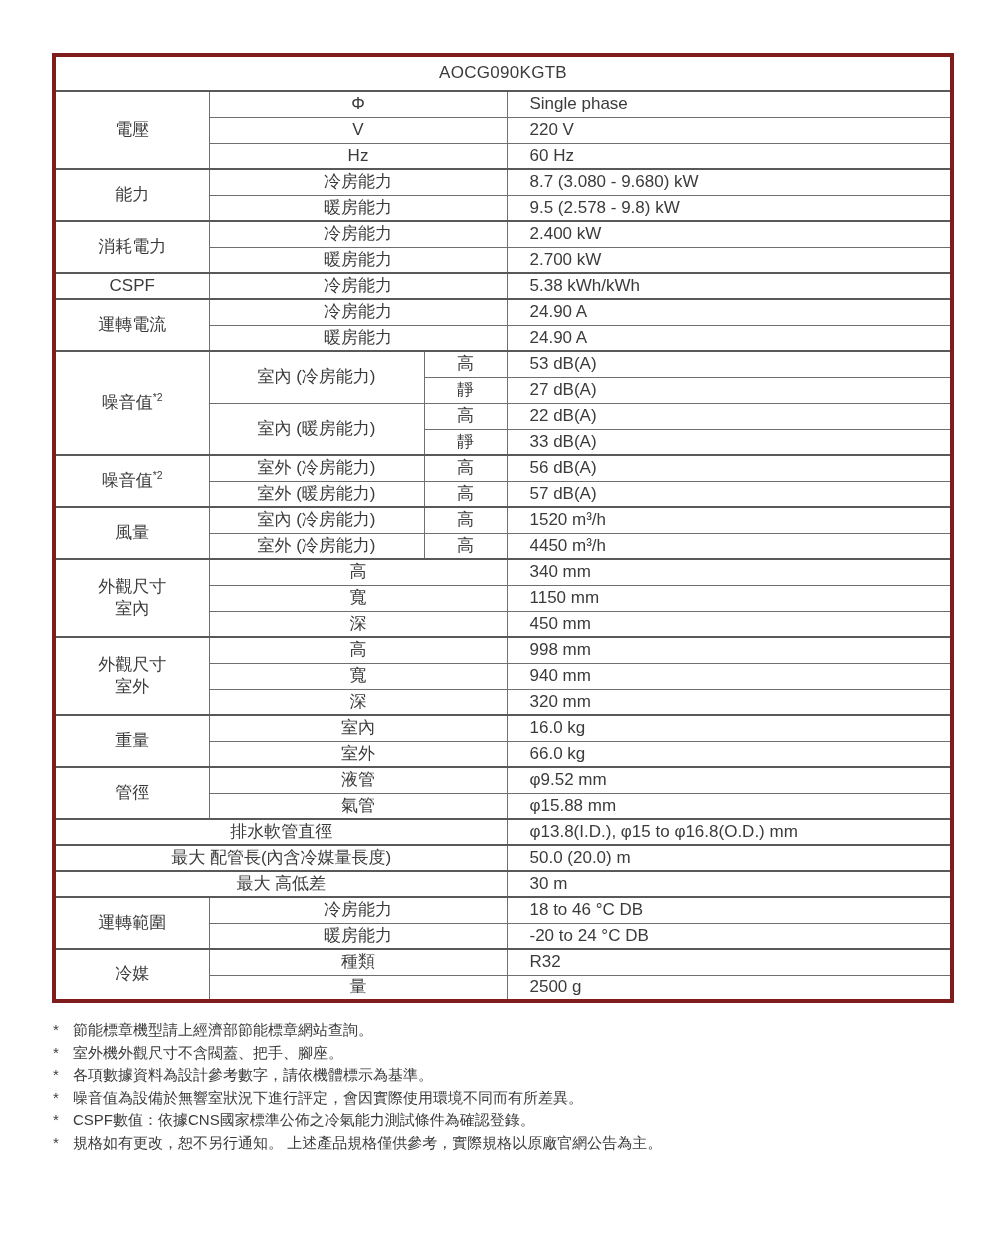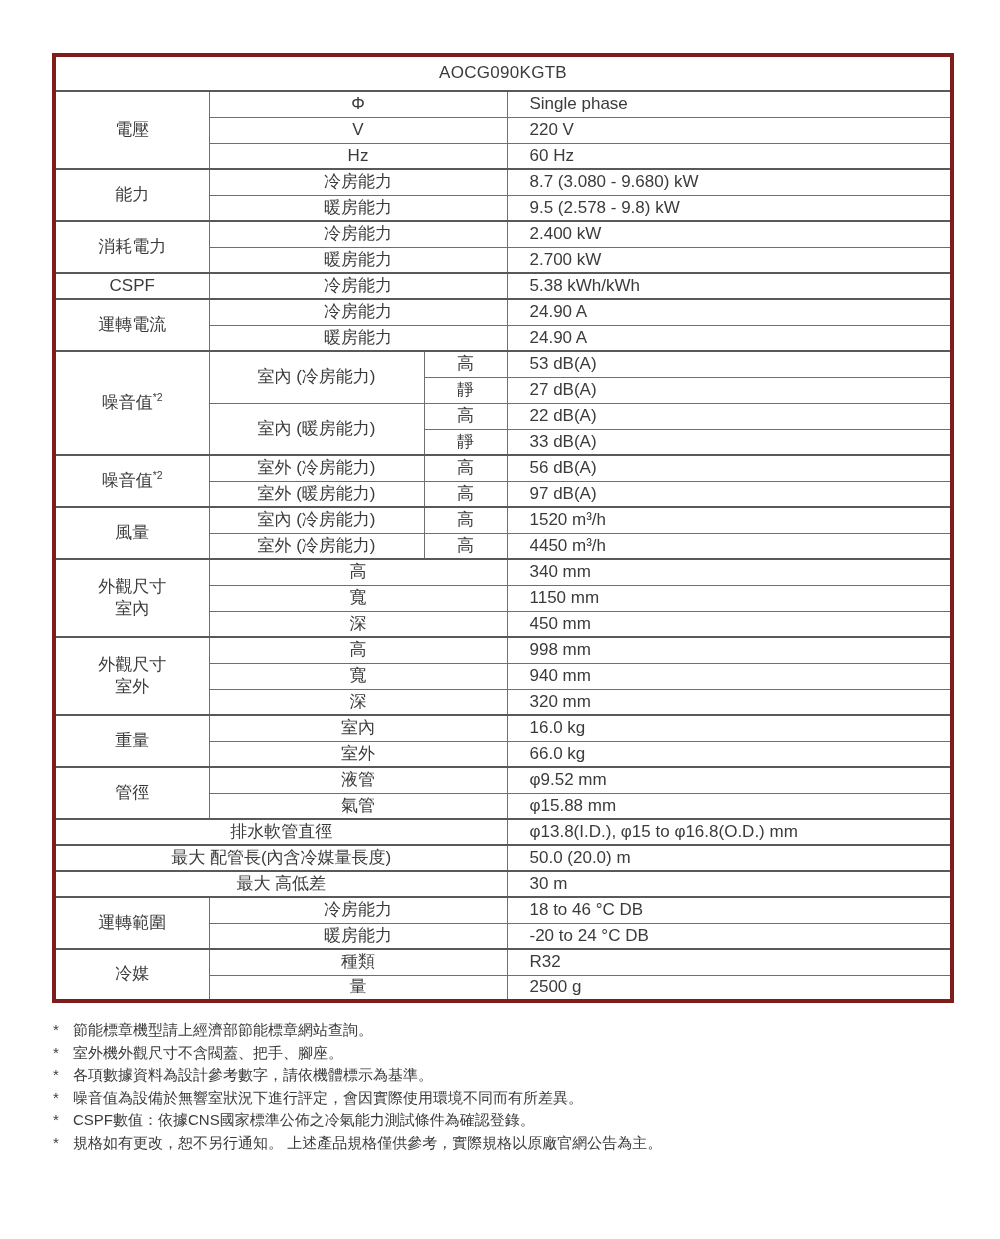--- a/index.html
+++ b/index.html
@@ -134,21 +134,21 @@
 
     <tr class="gs">
       <td rowspan="2"><span>噪音值</span><sup>*2</sup></td>
       <td>室外 (冷房能力)</td>
       <td>高</td>
       <td class="value">56 dB(A)</td>
     </tr>
     <tr>
       <td>室外 (暖房能力)</td>
       <td>高</td>
-      <td class="value">97 dB(A)</td>
+      <td class="value">57 dB(A)</td>
     </tr>
 
     <tr class="gs">
       <td rowspan="2">風量</td>
       <td>室內 (冷房能力)</td>
       <td>高</td>
       <td class="value">1520 m³/h</td>
     </tr>
     <tr>
       <td>室外 (冷房能力)</td>

